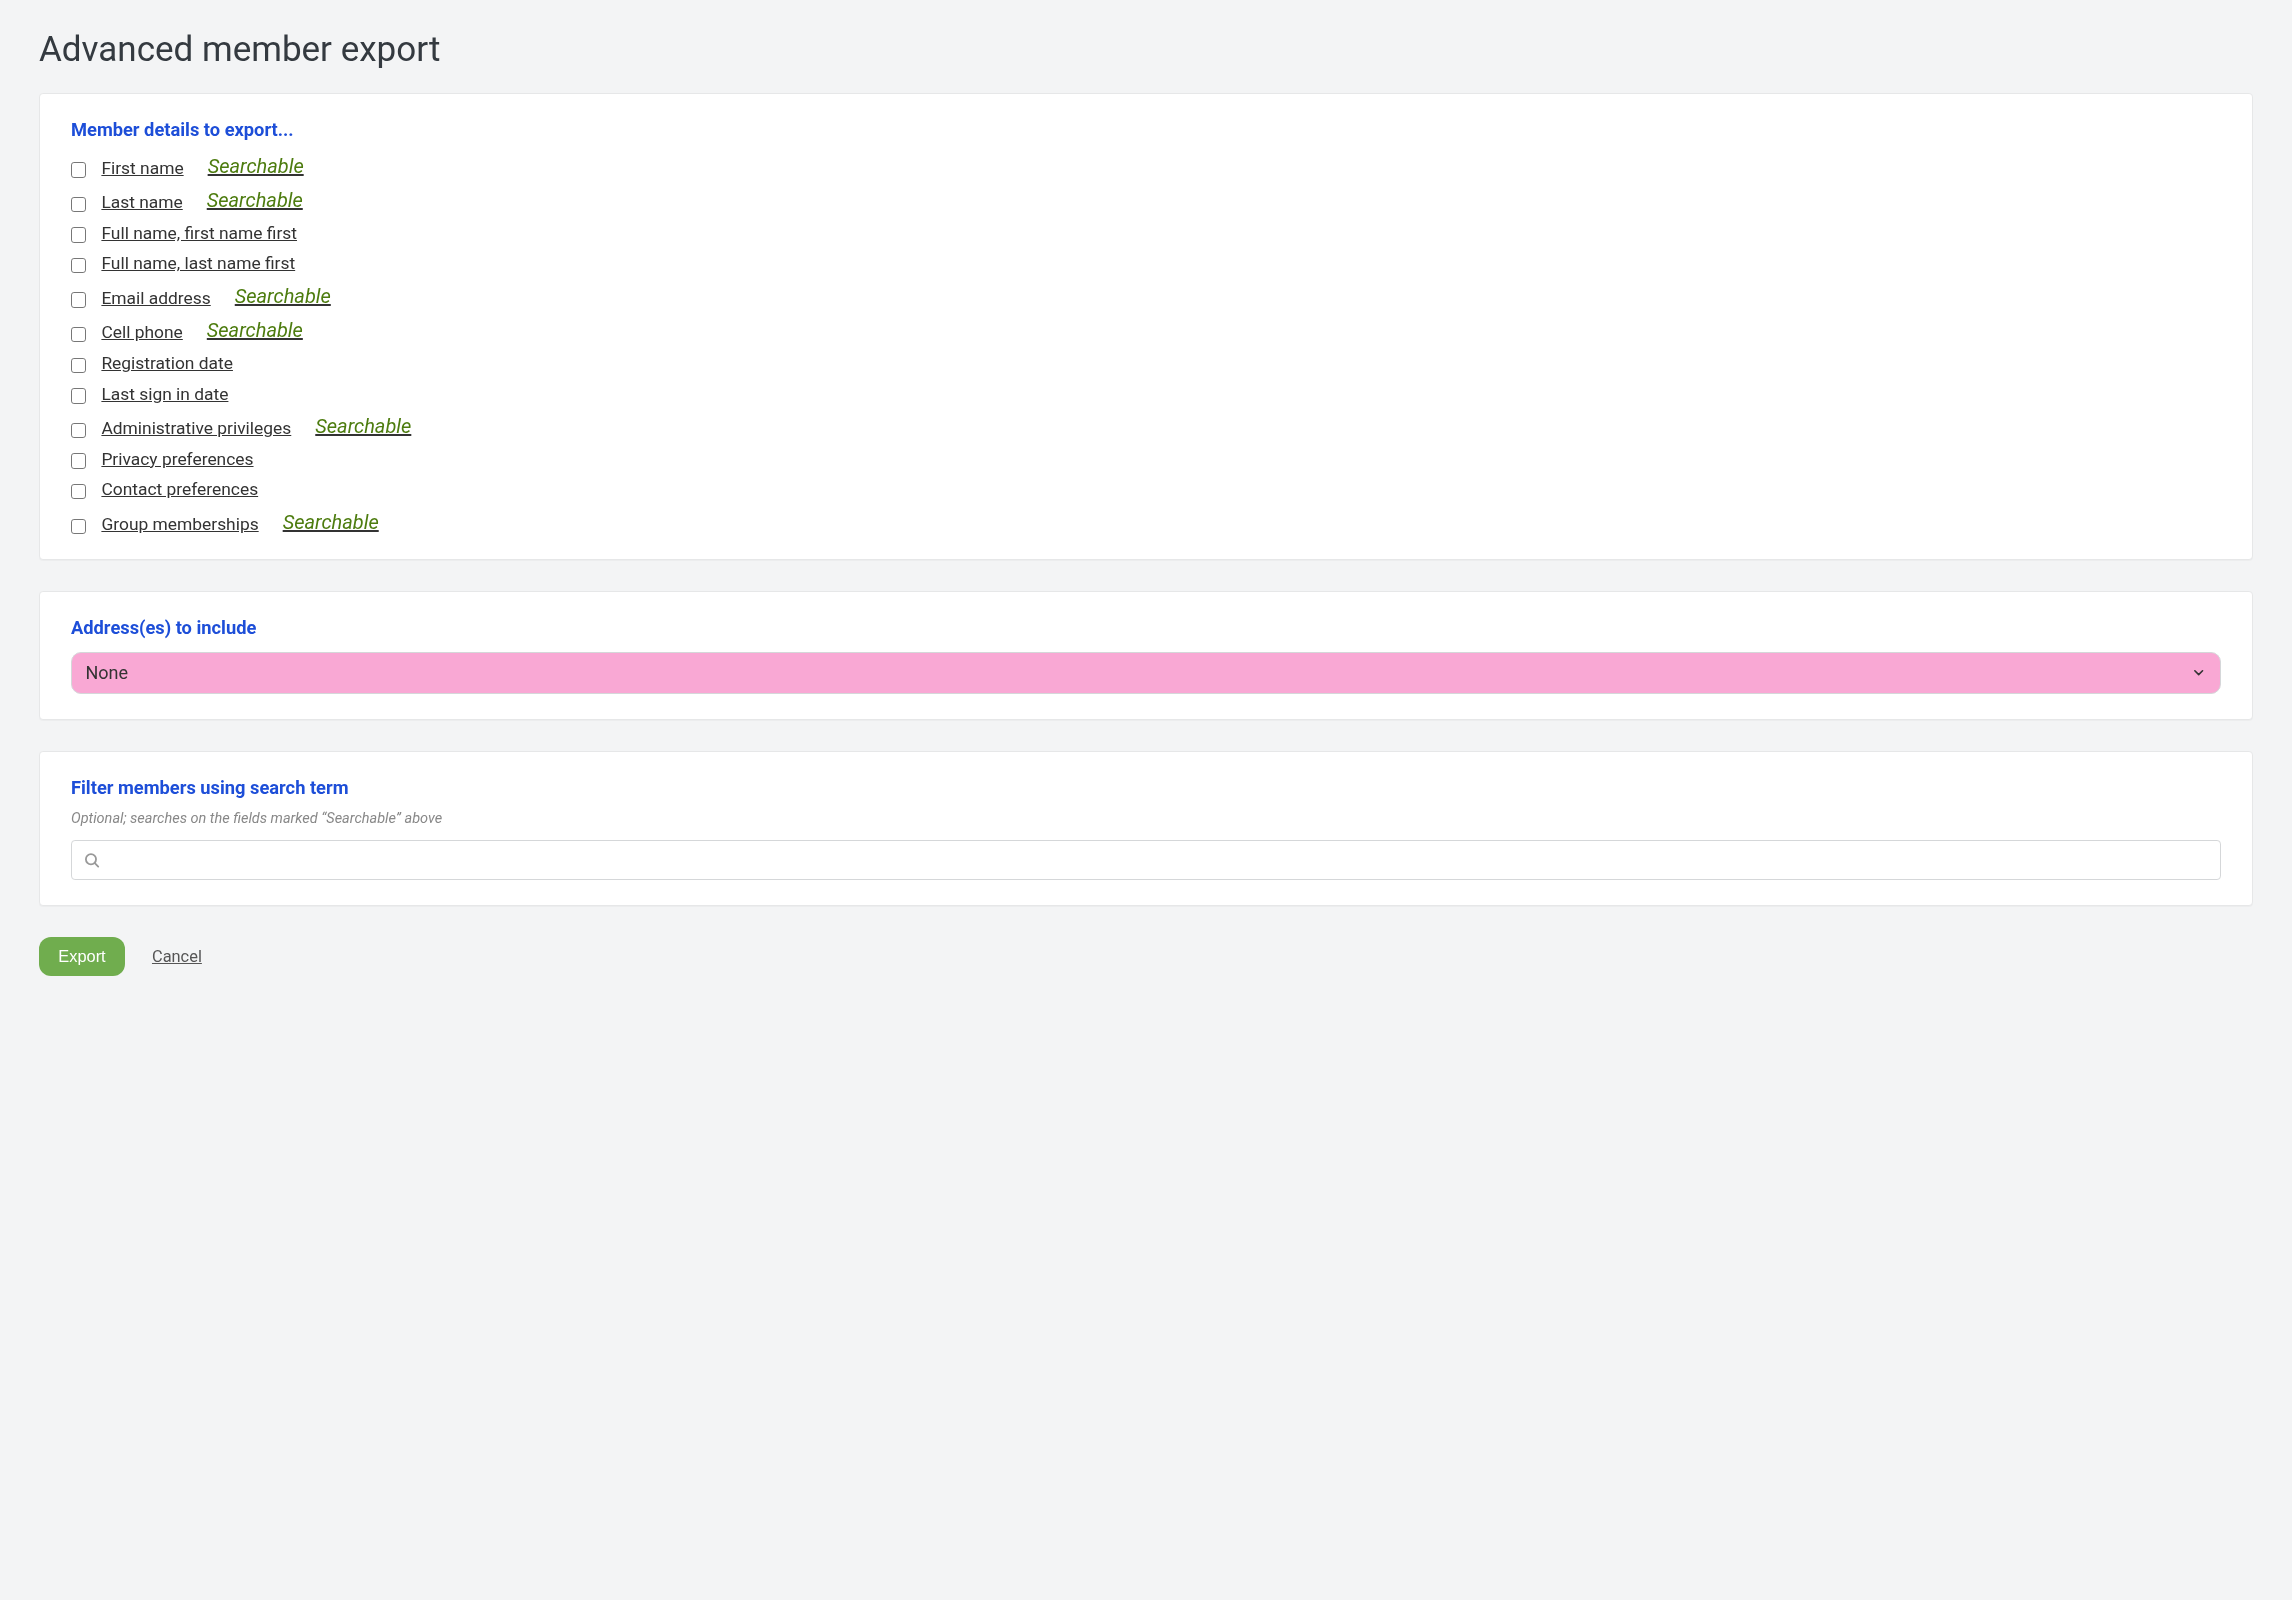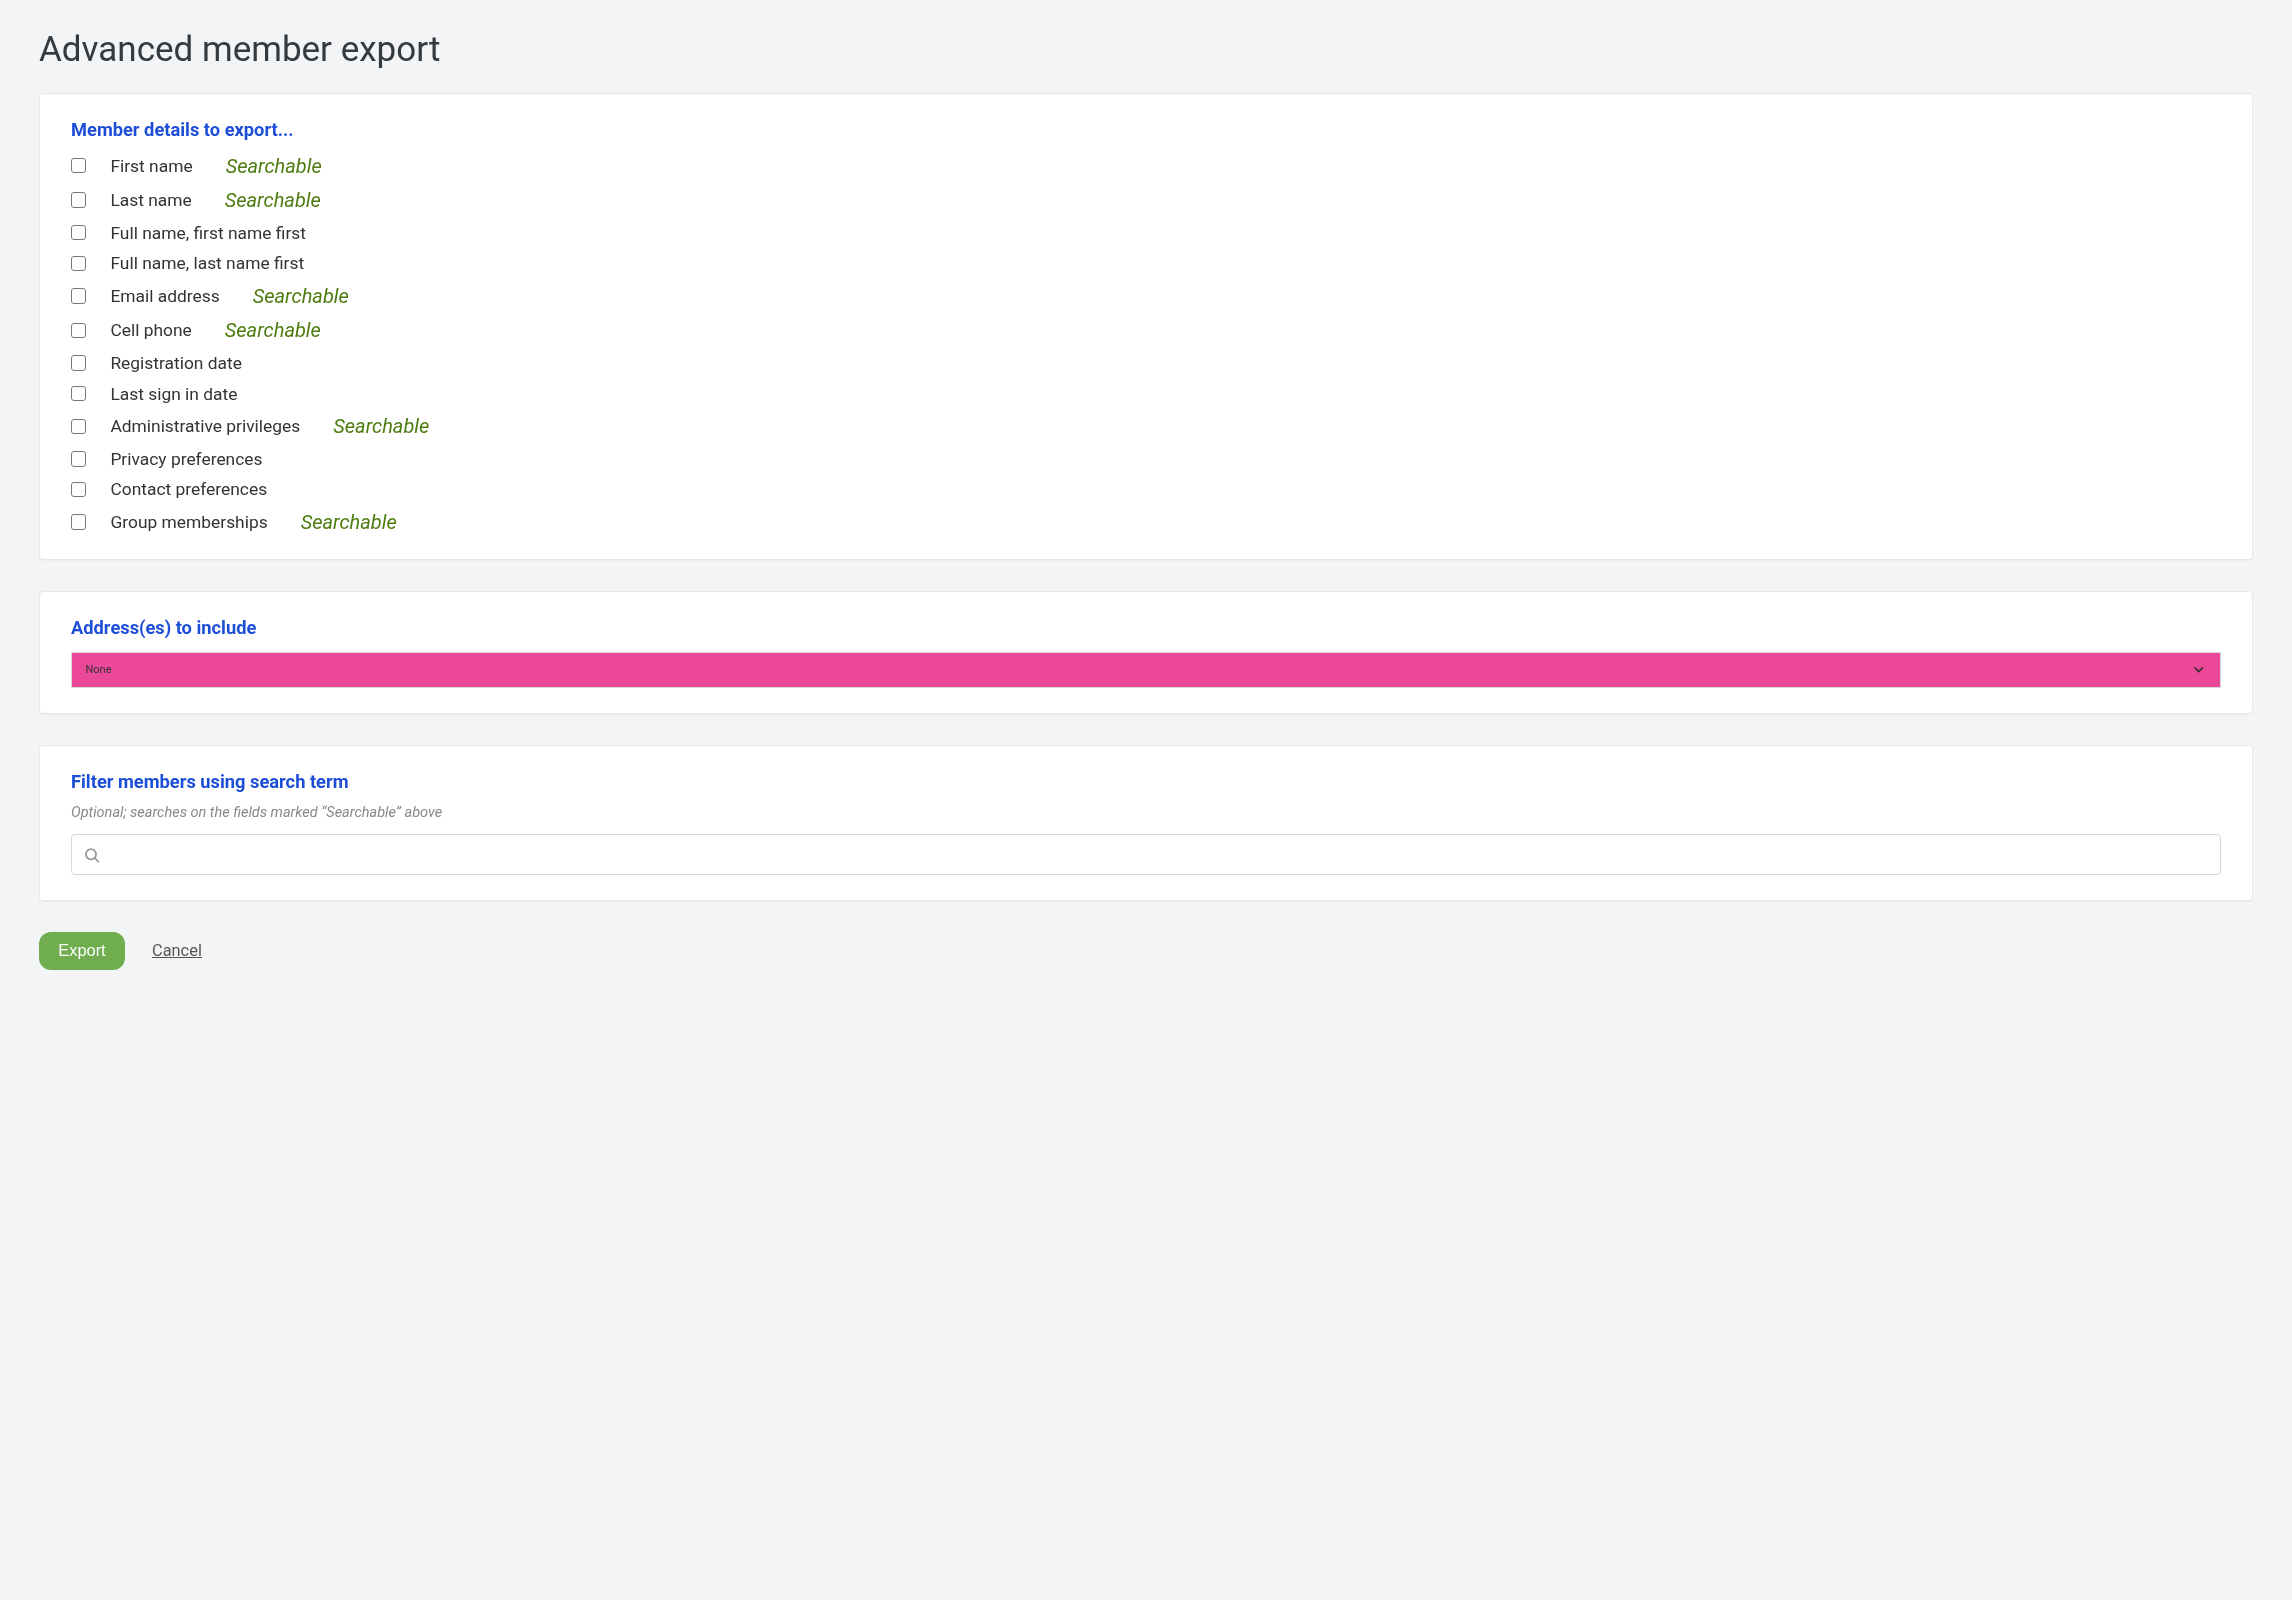--- a/index.html
+++ b/index.html
@@ -33,22 +33,23 @@
       color: #1d4ed8;
       margin-bottom: 13.5px;
     }
     .checkbox-list {
       display: flex;
       flex-direction: column;
       gap: 10.6px;
     }
     .checkbox-row {
       display: flex;
-      align-items: center;
-      gap: 24px;
+      align-items: flex-end;
+      gap: 15px;
+      text-decoration: underline;
     }
     .checkbox-row input[type="checkbox"] {
       width: 15.4px;
       height: 15.4px;
       appearance: none;
       border: 1.4px solid #777;
       border-radius: 2.9px;
       background: #fff;
       cursor: pointer;
     }
@@ -63,24 +64,24 @@
       color: #4d7c0f;
       margin-left: 9px;
     }
     .select-wrapper {
       position: relative;
       width: 100%;
     }
     .select-box {
       width: 100%;
       padding: 9.7px 13.5px;
-      font-size: 11px;
+      font-size: 18px;
       border: 1px solid #d5d7d9;
-      border-radius: 0;
-      background: #ec4899;
+      border-radius: 10px;
+      background: #f9a8d4;
       color: #333;
       cursor: pointer;
       display: flex;
       justify-content: space-between;
       align-items: center;
     }
     .select-chevron {
       width: 15.4px;
       height: 15.4px;
       display: flex;

